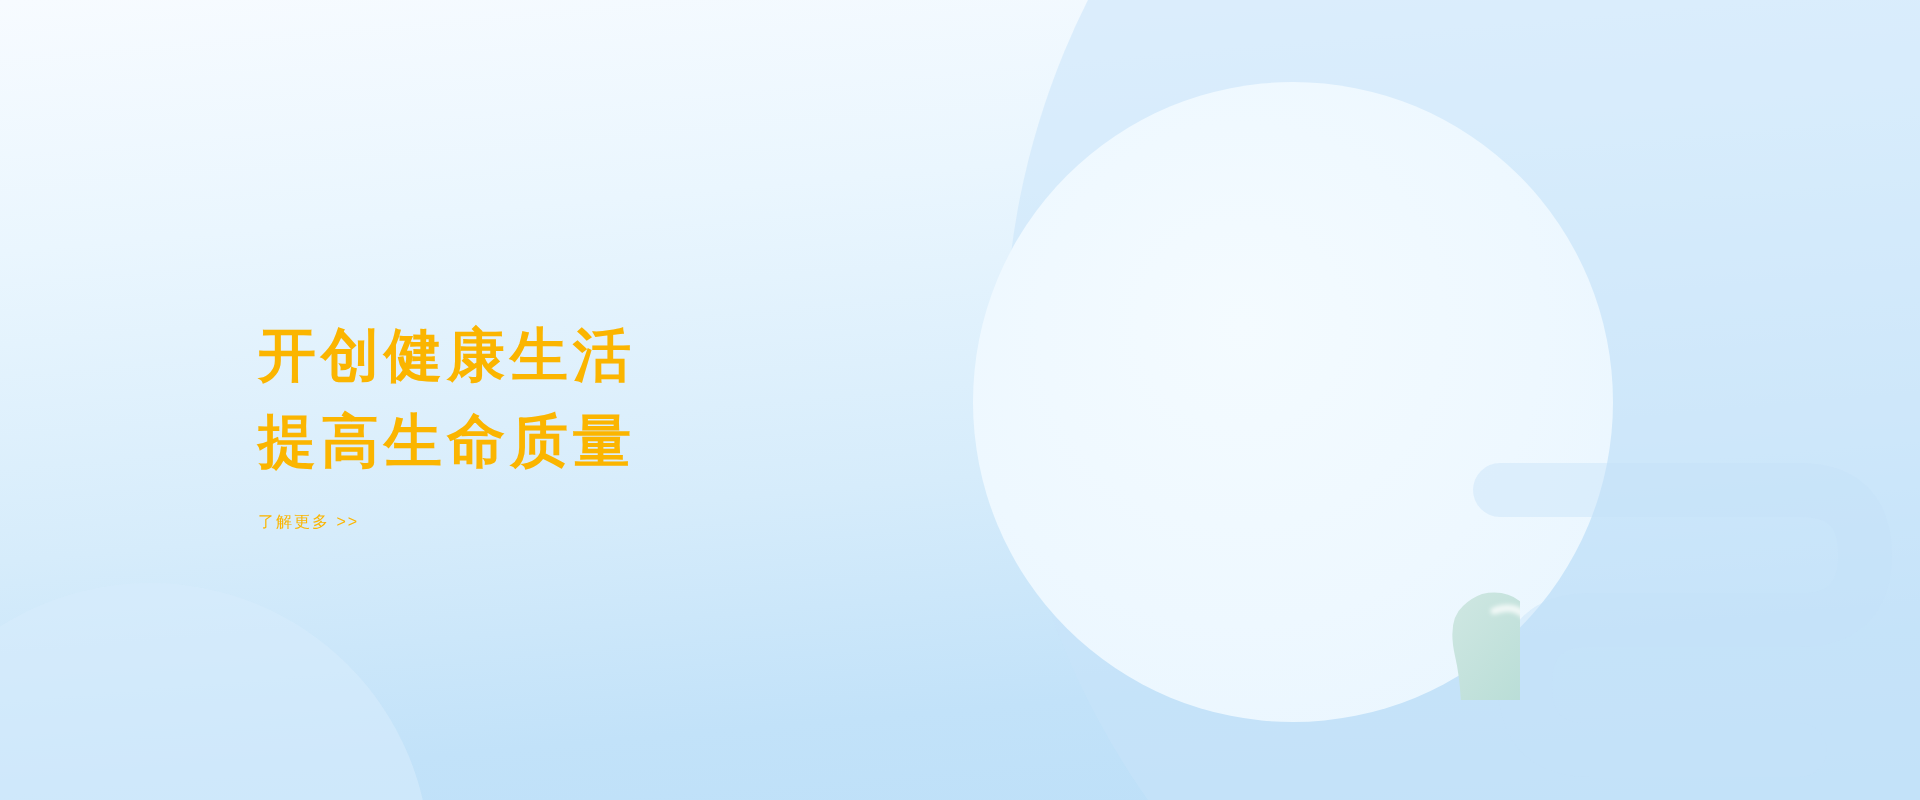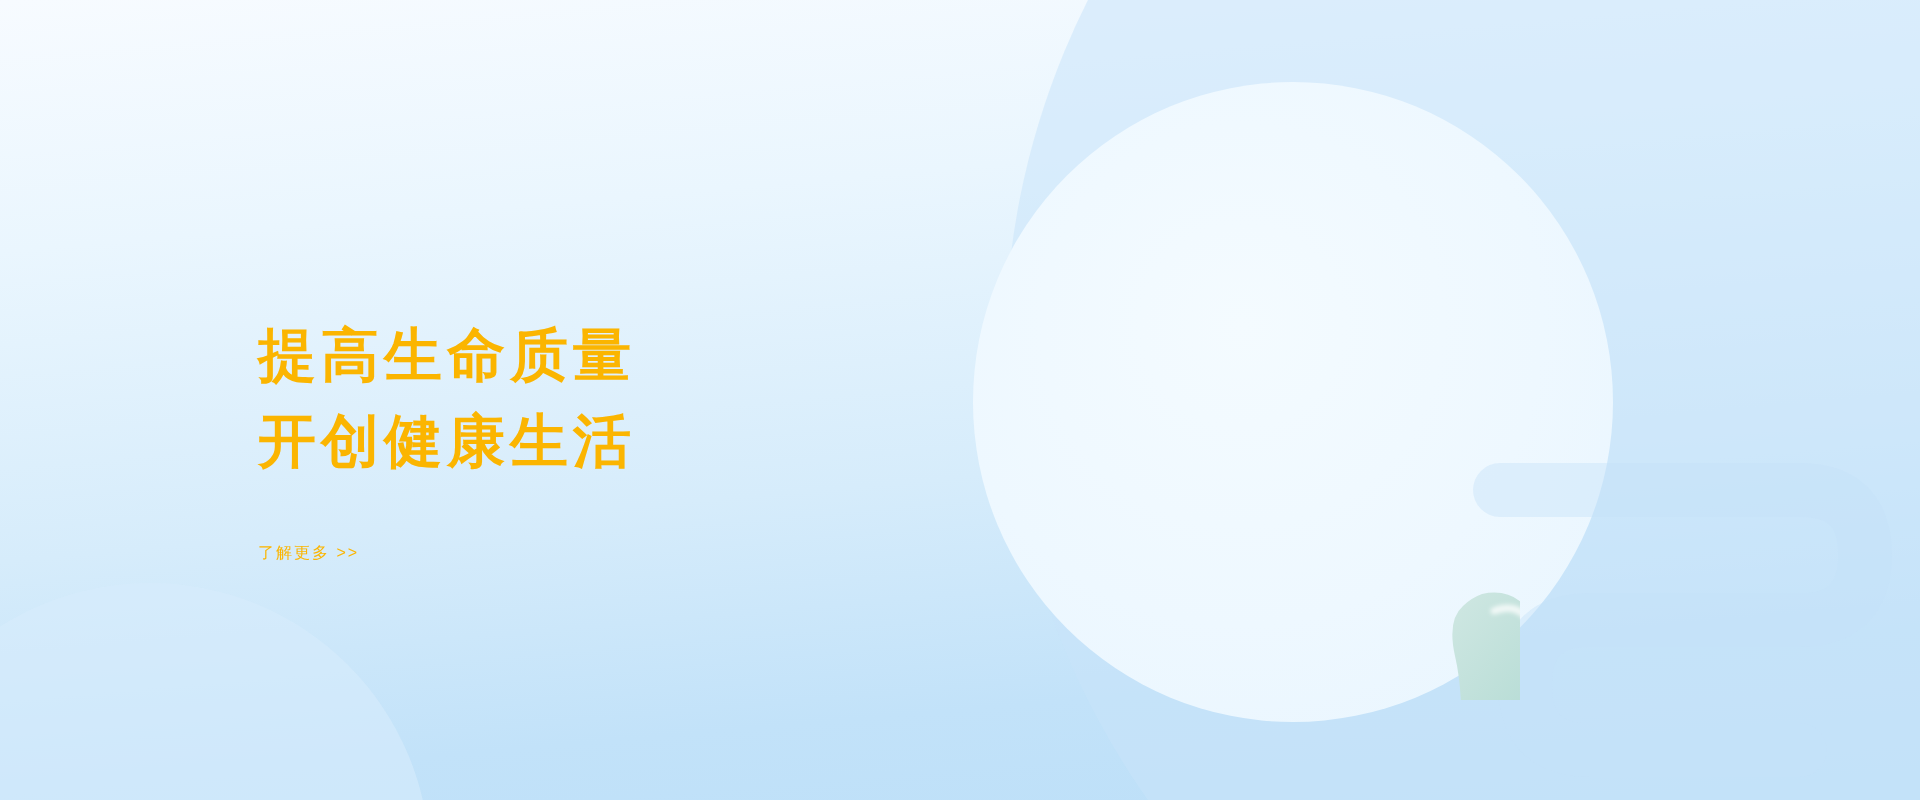--- a/index.html
+++ b/index.html
@@ -79,21 +79,21 @@
     color: #fbb500;
     font-size: 58px;
     font-weight: bold;
     letter-spacing: 5px;
     line-height: 86px;
     margin: 0;
     white-space: nowrap;
   }
   .more-link {
     display: inline-block;
-    margin-top: 59px;
+    margin-top: 28px;
     color: #fbb500;
     font-size: 16px;
     letter-spacing: 2px;
     text-decoration: none;
     cursor: pointer;
   }
 
   
   .illus {
     position: absolute;
@@ -114,22 +114,22 @@
     <div class="bg-inner-circle"></div>
     <div class="bg-blob-bl"></div>
     <svg class="bg-watermark" viewBox="0 0 520 420">
       <g fill="none" stroke="rgba(196,225,248,0.85)" stroke-width="54" stroke-linecap="round" stroke-linejoin="round">
         <path d="M30 60 H330 Q395 60 395 125 Q395 190 330 190 H120 Q55 190 55 255 Q55 320 120 320 H330"></path>
       </g>
     </svg>
   </div>
 
   <div class="copy">
+    <h1 class="headline">开创健康生活</h1>
     <h1 class="headline">提高生命质量</h1>
-    <h1 class="headline">开创健康生活</h1>
     <a class="more-link" href="#">了解更多 &gt;&gt;</a>
   </div>
 
   <div class="illus">
     <svg viewBox="0 0 640 640" xmlns="http://www.w3.org/2000/svg" aria-hidden="true">
       <defs>
         <linearGradient id="gMint" x1="0" y1="0" x2="1" y2="1">
           <stop offset="0%" stop-color="#cfe7e2"></stop>
           <stop offset="45%" stop-color="#b6dcd5"></stop>
           <stop offset="100%" stop-color="#a7d2cb"></stop>

